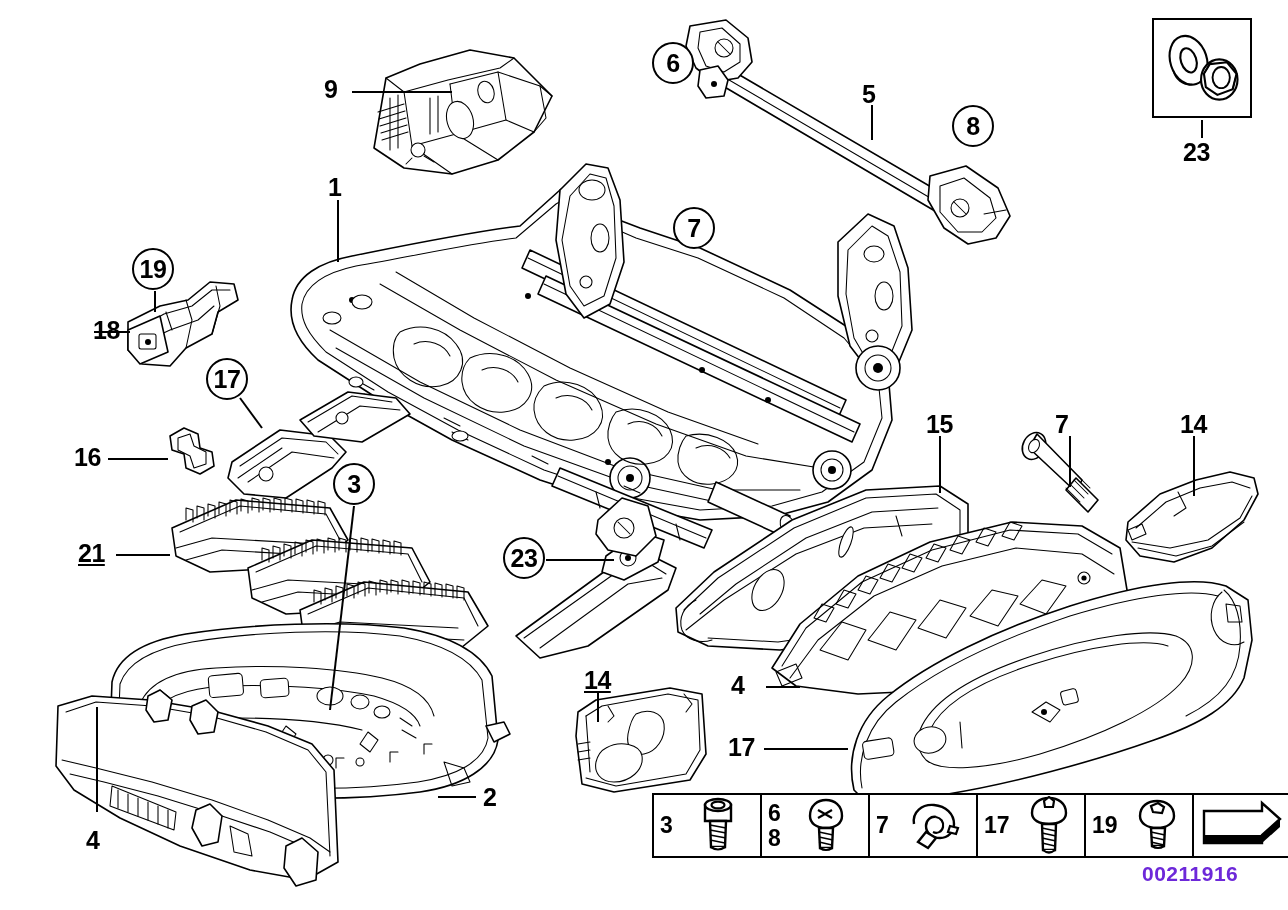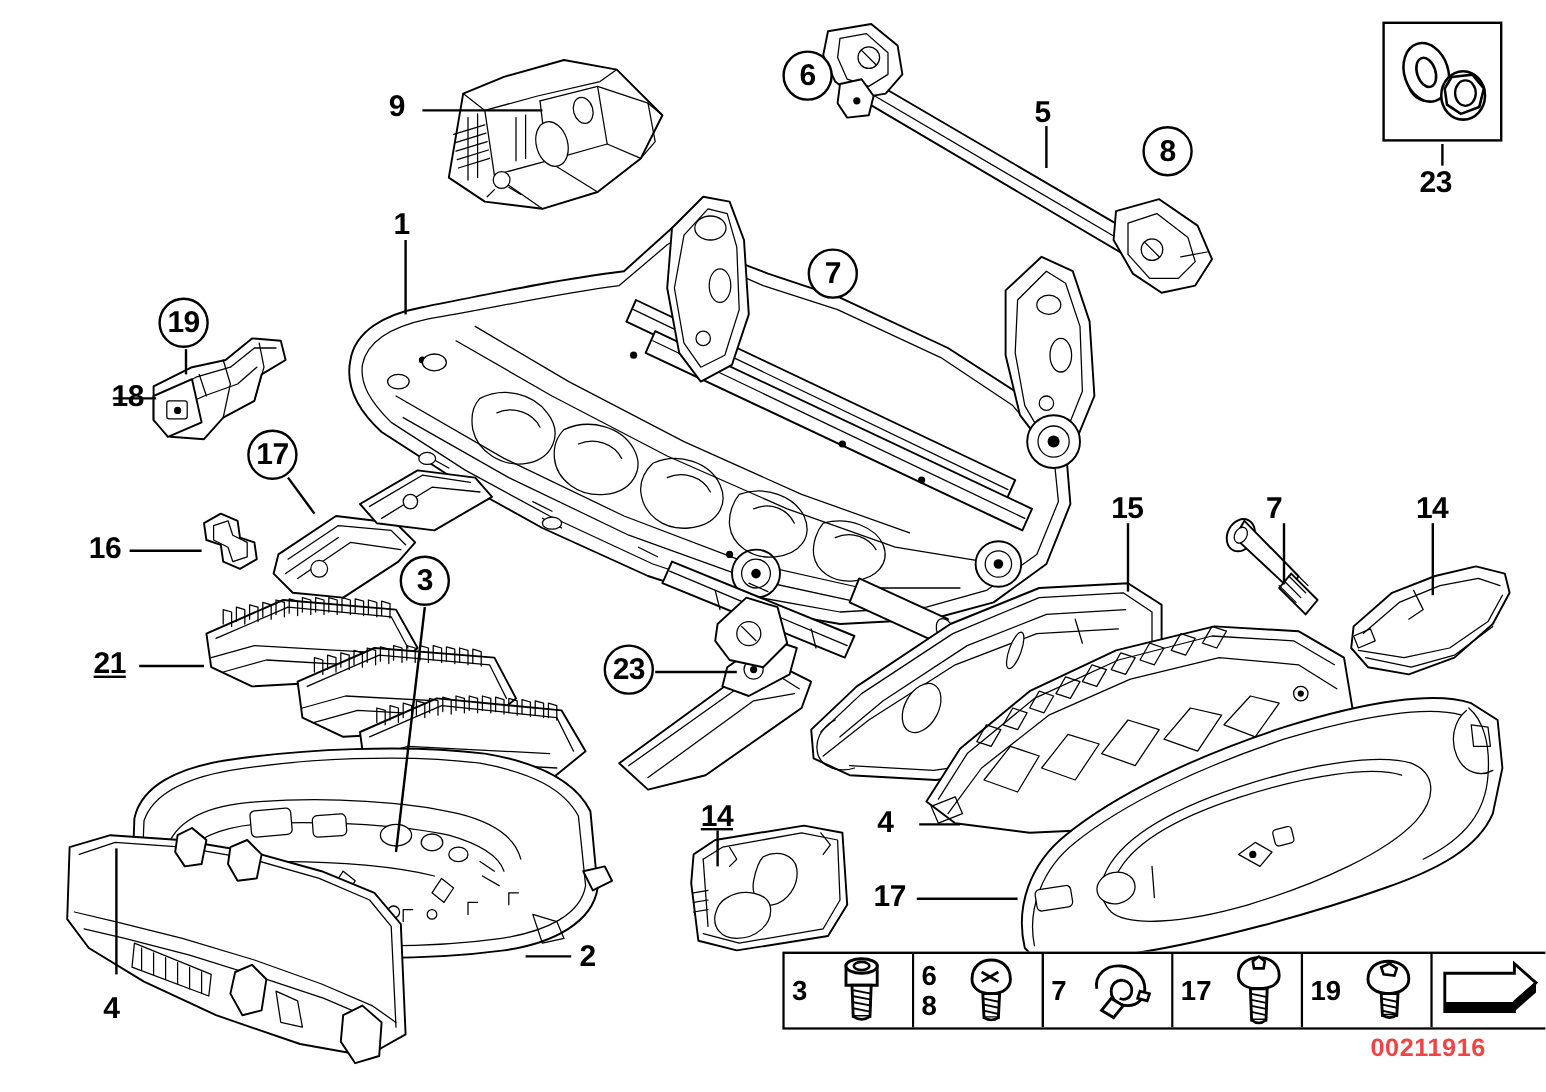--- a/index.html
+++ b/index.html
@@ -68,21 +68,21 @@
     align-items:center;
     justify-content:center;
     height:100%;
   }
   #diagnum{
     position:absolute;
     left:1142px;top:862px;
     font-family:"Liberation Sans",sans-serif;
     font-weight:bold;
     font-size:21px;
-    color:#ef4444;
+    color:#6d28d9;
     letter-spacing:0.5px;
   }
   
   #detailbox{
     position:absolute;
     left:1152px;top:18px;
     width:100px;height:100px;
     border:2.2px solid #000;
     box-sizing:border-box;
     background:#fff;

